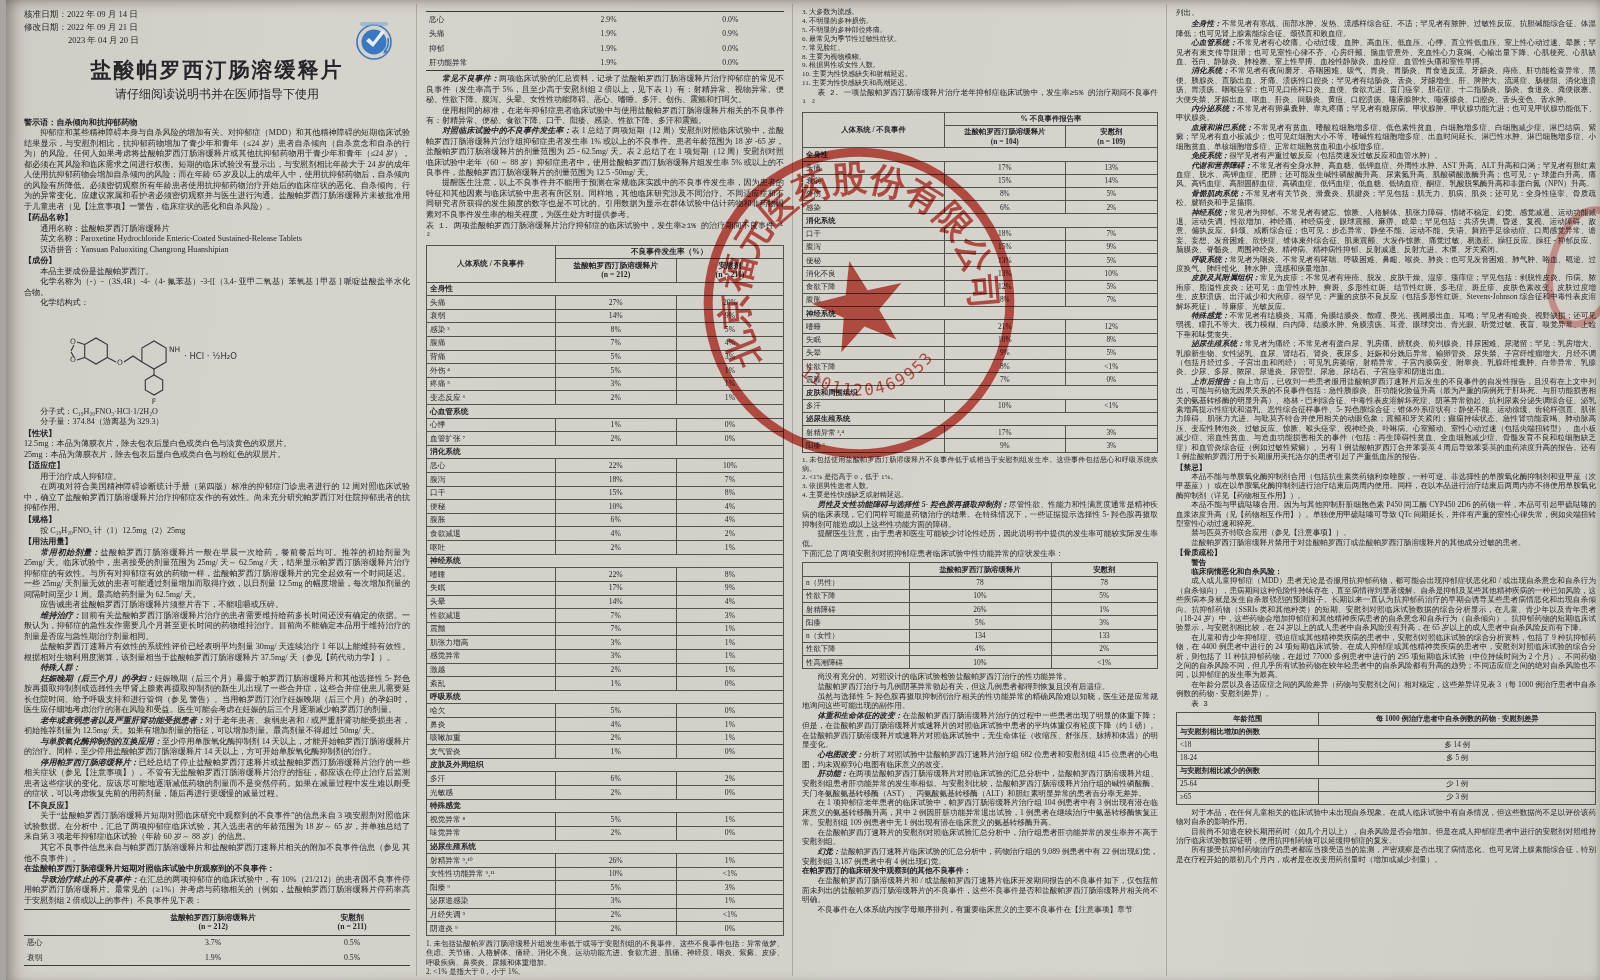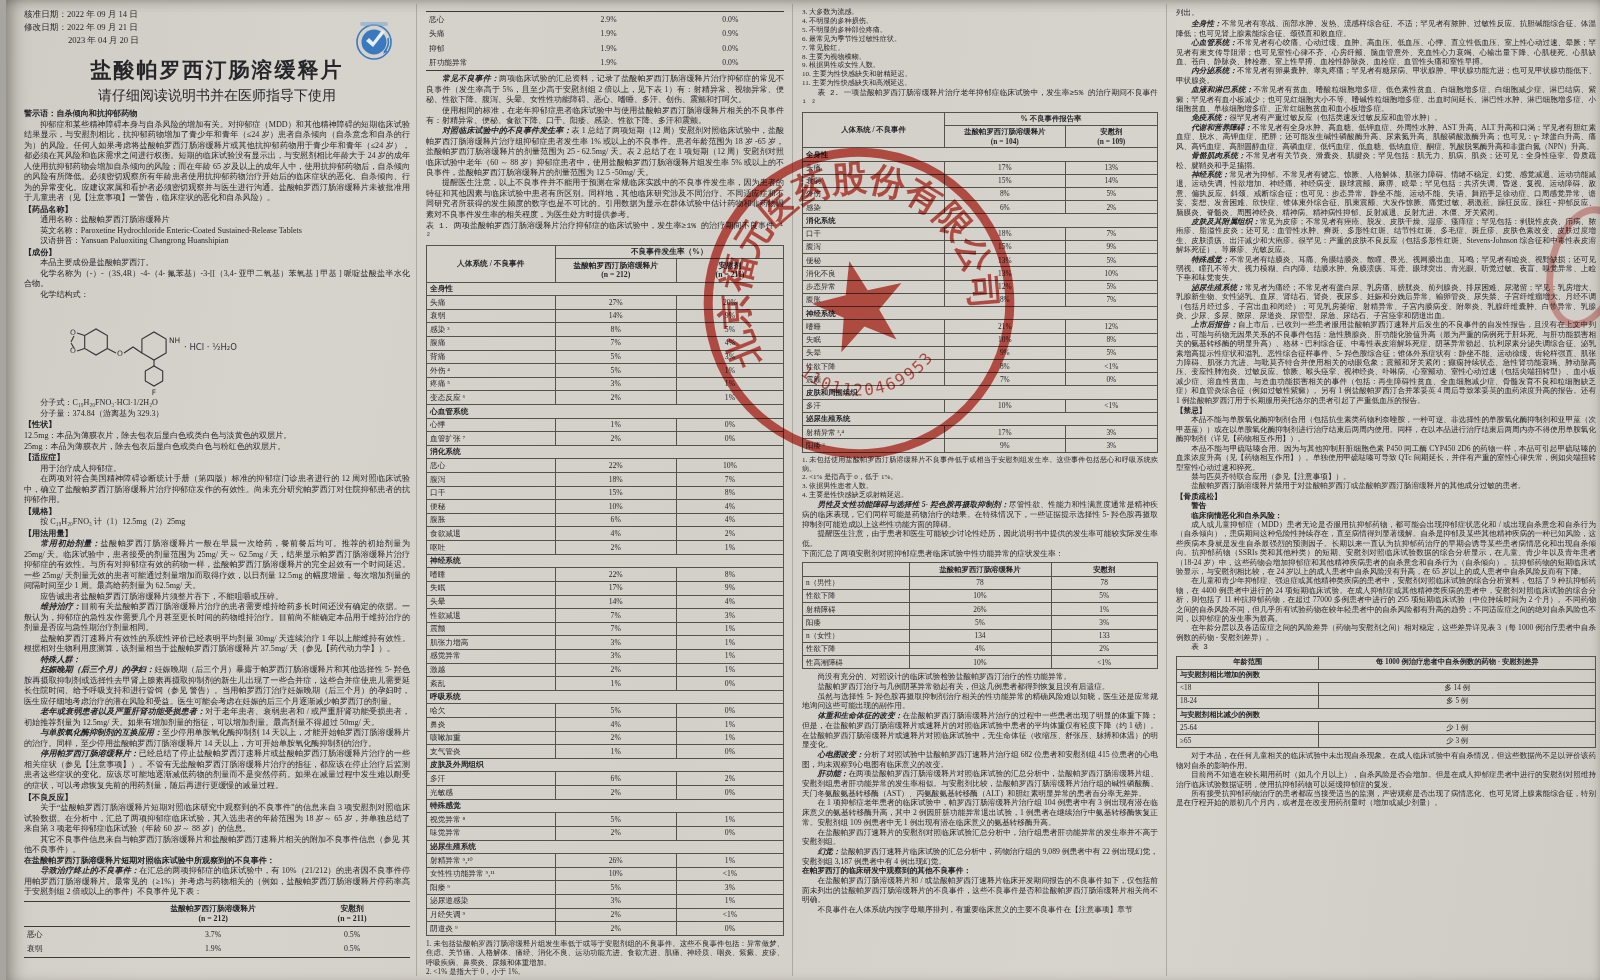--- a/index.html
+++ b/index.html
@@ -37,21 +37,21 @@
   .tbl.grid th,.tbl.grid td{border:1px solid #54524d;}
   .tbl.rule{border-top:1.4px solid #3c3a36;border-bottom:1.4px solid #3c3a36;}
   .tbl.rule th{border-bottom:1px solid #3c3a36;padding:2.5px 3px;}
   .tbl.rule td{padding:2.5px 3px;}
   
   .dates{position:relative;font-size:8.6px;line-height:1.5;}
   .dates .row{white-space:nowrap;}
   .dates .d3{padding-left:44px;}
   .logo{position:absolute;right:14px;top:10px;width:44px;height:44px;}
   .doc-title{font-size:21px;font-weight:bold;text-align:center;letter-spacing:2px;margin-top:10px;text-indent:0;}
-  .doc-subtitle{font-size:14px;text-align:center;margin:3px 0 4px 0;text-indent:0;}
+  .doc-subtitle{font-size:12px;text-align:center;margin:3px 0 15px 0;text-indent:0;}
   
   .stamp{
     position:absolute;left:662px;top:112px;width:382px;height:382px;
     transform:rotate(-13deg);mix-blend-mode:multiply;opacity:.82;
     pointer-events:none;
   }
   .stamp-frag{
     position:absolute;right:-22px;top:205px;width:60px;height:110px;
     border:7px solid rgba(200,55,44,.4);border-radius:50%;
     mix-blend-mode:multiply;transform:rotate(14deg);
@@ -535,21 +535,21 @@
               <td class="first">便秘</td>
               <td>13%</td>
               <td>5%</td>
             </tr>
             <tr>
               <td class="first">消化不良</td>
               <td>13%</td>
               <td>10%</td>
             </tr>
             <tr>
-              <td class="first">步态异常</td>
+              <td class="first">食欲下降</td>
               <td>12%</td>
               <td>5%</td>
             </tr>
             <tr>
               <td class="first">腹胀</td>
               <td>8%</td>
               <td>7%</td>
             </tr>
             <tr>
               <td class="grp" colspan="3">神经系统</td>
@@ -673,26 +673,28 @@
         <div class="para">在盐酸帕罗西汀肠溶缓释片和 / 或盐酸帕罗西汀速释片临床开发期间报告的不良事件如下，仅包括前面未列出的盐酸帕罗西汀肠溶缓释片的不良事件，这些不良事件是否和盐酸帕罗西汀肠溶缓释片相关尚不明确。</div>
         <div class="para">不良事件在人体系统内按字母顺序排列，有重要临床意义的主要不良事件在【注意事项】章节</div>
       </div>
   </div>
 
   <div class="col" id="c4">
     <div>
         <div class="cap">列出。</div>
         <div class="para"><span class="lead">全身性：</span>不常见者有寒战、面部水肿、发热、流感样综合征、不适；罕见者有脓肿、过敏性反应、抗胆碱能综合征、体温降低；也可见肾上腺素能综合征、颈强直和败血症。</div>
         <div class="para"><span class="lead">心血管系统：</span>不常见者有心绞痛、心动过缓、血肿、高血压、低血压、心悸、直立性低血压、室上性心动过速、晕厥；罕见者有束支传导阻滞；也可见室性心律不齐、心房纤颤、脑血管意外、充血性心力衰竭、心输出量下降、心肌梗死、心肌缺血、苍白、静脉炎、肺栓塞、室上性早搏、血栓性静脉炎、血栓症、血管性头痛和室性早搏。</div>
+        <div class="para"><span class="lead">消化系统：</span>不常见者有夜间磨牙、吞咽困难、嗳气、胃炎、胃肠炎、胃食道反流、牙龈炎、痔疮、肝功能检查异常、黑便、胰腺炎、直肠出血、牙痛、溃疡性口腔炎；罕见者有结肠炎、舌炎、牙龈增生、肝、脾肿大、流涎症、肠梗阻、消化道溃疡、胃溃疡、咽喉痉挛；也可见口疮样口炎、血便、食欲亢进、贲门痉挛、胆石症、十二指肠炎、肠炎、食道炎、粪便嵌塞、大便失禁、牙龈出血、呕血、肝炎、回肠炎、黄疸、口腔溃疡、唾液腺肿大、唾液腺炎、口腔炎、舌头变色、舌水肿。</div>
         <div class="para"><span class="lead">内分泌系统：</span>不常见者有卵巢囊肿、睾丸疼痛；罕见者有糖尿病、甲状腺肿、甲状腺功能亢进；也可见甲状腺功能低下、甲状腺炎。</div>
         <div class="para"><span class="lead">血液和淋巴系统：</span>不常见者有贫血、嗜酸粒细胞增多症、低色素性贫血、白细胞增多症、白细胞减少症、淋巴结病、紫癜；罕见者有血小板减少；也可见红细胞大小不等、嗜碱性粒细胞增多症、出血时间延长、淋巴性水肿、淋巴细胞增多症、小细胞贫血、单核细胞增多症、正常红细胞贫血和血小板增多症。</div>
         <div class="para"><span class="lead">免疫系统：</span>很罕见者有严重过敏反应（包括类速发过敏反应和血管水肿）。</div>
         <div class="para"><span class="lead">代谢和营养障碍：</span>不常见者有全身水肿、高血糖、低钾血症、外周性水肿、AST 升高、ALT 升高和口渴；罕见者有胆红素血症、脱水、高钾血症、肥胖；还可能发生碱性磷酸酶升高、尿素氮升高、肌酸磷酸激酶升高；也可见：γ- 球蛋白升高、痛风、高钙血症、高胆固醇血症、高磷血症、低钙血症、低血糖、低钠血症、酮症、乳酸脱氢酶升高和非蛋白氮（NPN）升高。</div>
         <div class="para"><span class="lead">骨骼肌肉系统：</span>不常见者有关节炎、滑囊炎、肌腱炎；罕见包括：肌无力、肌病、肌炎；还可见：全身性痉挛、骨质疏松、腱鞘炎和手足搐搦。</div>
         <div class="para"><span class="lead">神经系统：</span>常见者为抑郁。不常见者有健忘、惊厥、人格解体、肌张力障碍、情绪不稳定、幻觉、感觉减退、运动功能减退、运动失调、性欲增加、神经痛、神经病变、眼球震颤、麻痹、眩晕；罕见包括：共济失调、昏迷、复视、运动障碍、敌意、偏执反应、斜颈、戒断综合征；也可见：步态异常、静坐不能、运动不能、失语、舞蹈手足徐动症、口周感觉异常、谵妄、妄想、发音困难、欣快症、锥体束外综合征、肌束震颤、大发作惊厥、痛觉过敏、易激惹、躁狂反应、躁狂 - 抑郁反应、脑膜炎、脊髓炎、周围神经炎、精神病、精神病性抑郁、反射减退、反射亢进、木僵、牙关紧闭。</div>
+        <div class="para"><span class="lead">呼吸系统：</span>常见者为咽炎。不常见者有哮喘、呼吸困难、鼻衄、喉炎、肺炎；也可见发音困难、肺气肿、咯血、呃逆、过度换气、肺纤维化、肺水肿、流感和痰量增加。</div>
         <div class="para"><span class="lead">皮肤及其附属组织：</span>常见为皮疹；不常见者有痤疮、脱发、皮肤干燥、湿疹、瘙痒症；罕见包括：剥脱性皮炎、疖病、脓疱疹、脂溢性皮炎；还可见：血管性水肿、癣斑、多形性红斑、结节性红斑、多毛症、斑丘疹、皮肤色素改变、皮肤过度增生、皮肤溃疡、出汗减少和大疱疹。很罕见：严重的皮肤不良反应（包括多形性红斑、Stevens-Johnson 综合征和中毒性表皮溶解坏死征）、荨麻疹、光敏反应。</div>
         <div class="para"><span class="lead">特殊感觉：</span>不常见者有结膜炎、耳痛、角膜结膜炎、散瞳、畏光、视网膜出血、耳鸣；罕见者有睑炎、视野缺损；还可见弱视、瞳孔不等大、视力模糊、白内障、结膜水肿、角膜溃疡、耳聋、眼球突出、青光眼、听觉过敏、夜盲、嗅觉异常、上睑下垂和味觉丧失。</div>
         <div class="para"><span class="lead">泌尿生殖系统：</span>常见者为痛经；不常见者有蛋白尿、乳房痛、膀胱炎、前列腺炎、排尿困难、尿潴留；罕见：乳房增大、乳腺新生物、女性泌乳、血尿、肾结石、肾炎、夜尿多、妊娠和分娩后异常、输卵管炎、尿失禁、子宫纤维瘤增大、月经不调（包括月经过多、子宫出血和闭经）；可见乳房萎缩、射精异常、子宫内膜病变、附睾炎、乳腺纤维囊肿、白带异常、乳腺炎、少尿、多尿、脓尿、尿道炎、尿管型、尿急、尿结石、子宫痉挛和阴道出血。</div>
         <div class="para"><span class="lead">上市后报告：</span>自上市后，已收到一些患者服用盐酸帕罗西汀速释片后发生的不良事件的自发性报告，且没有在上文中列出，可能与药物无因果关系的不良事件包括：急性胰腺炎、肝功能化验值升高（最为严重的病例死于肝坏死、与肝功能损害相关的氨基转移酶的明显升高）、格林 - 巴利综合征、中毒性表皮溶解坏死症、阴茎异常勃起、抗利尿素分泌失调综合征、泌乳素增高提示性症状和溢乳、恶性综合征样事件、5- 羟色胺综合征；锥体外系症状有：静坐不能、运动徐缓、齿轮样强直、肌张力障碍、肌张力亢进、与吡莫齐特合并使用相关的动眼危象；震颤和牙关紧闭；癫痫持续状态、急性肾功能衰竭、肺动脉高压、变应性肺泡炎、过敏反应、惊厥、喉头痉挛、视神经炎、卟啉病、心室颤动、室性心动过速（包括尖端扭转型）、血小板减少症、溶血性贫血、与造血功能损害相关的事件（包括：再生障碍性贫血、全血细胞减少症、骨髓发育不良和粒细胞缺乏症）和血管炎综合征（例如过敏性紫癜）。另有 1 例盐酸帕罗西汀合并苯妥英 4 周后导致苯妥英的血药浓度升高的报告。还有 1 例盐酸帕罗西汀用于长期服用美托洛尔的患者引起了严重低血压的报告。</div>
         <div class="sec-h">【禁忌】</div>
         <div class="para">本品不能与单胺氧化酶抑制剂合用（包括抗生素类药物利奈唑胺，一种可逆、非选择性的单胺氧化酶抑制剂和亚甲蓝（次甲基蓝））或在以单胺氧化酶抑制剂进行治疗结束后两周内使用。同样，在以本品进行治疗结束后两周内亦不得使用单胺氧化酶抑制剂（详见【药物相互作用】）。</div>
         <div class="para">本品不能与甲硫哒嗪合用。因为与其他抑制肝脏细胞色素 P450 同工酶 CYP450 2D6 的药物一样，本品可引起甲硫哒嗪的血浆浓度升高（见【药物相互作用】）。单独使用甲硫哒嗪可导致 QTc 间期延长，并伴有严重的室性心律失常，例如尖端扭转型室性心动过速和猝死。</div>
         <div class="para">禁与匹莫齐特联合应用（参见【注意事项】）。</div>
         <div class="para">盐酸帕罗西汀肠溶缓释片禁用于对盐酸帕罗西汀或盐酸帕罗西汀肠溶缓释片的其他成分过敏的患者。</div>
         <div class="sec-h">【骨质疏松】</div>

